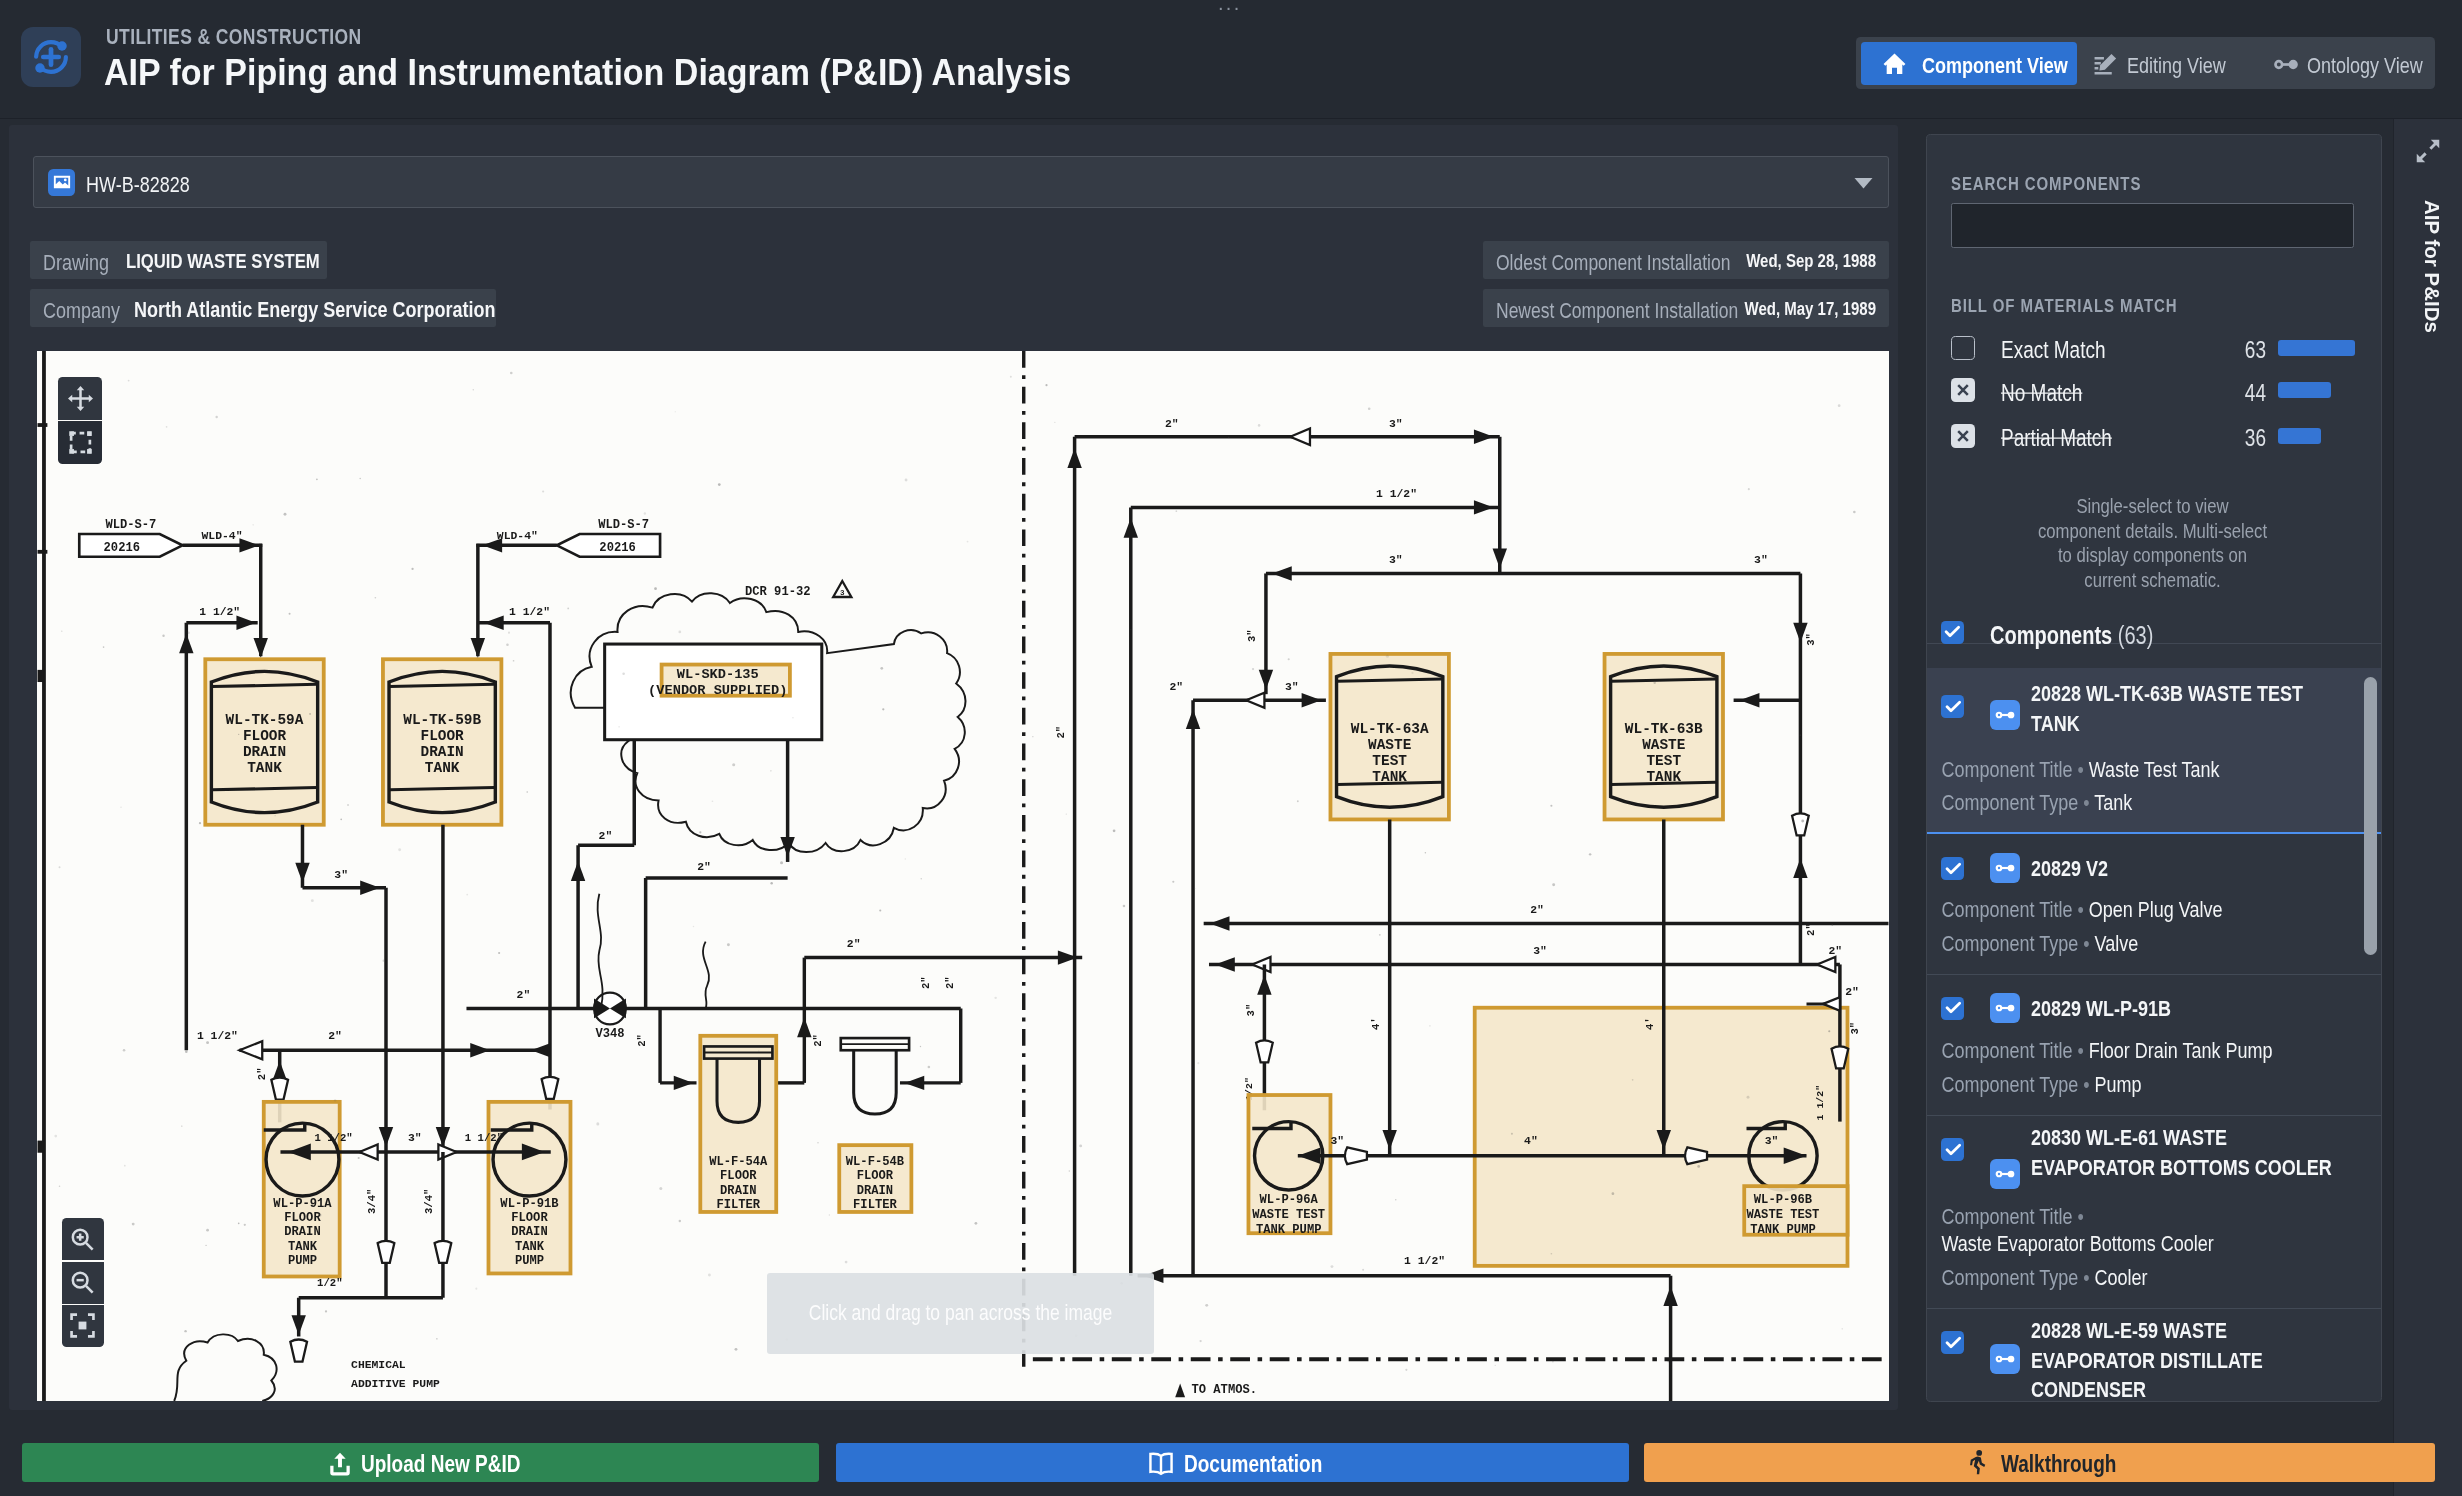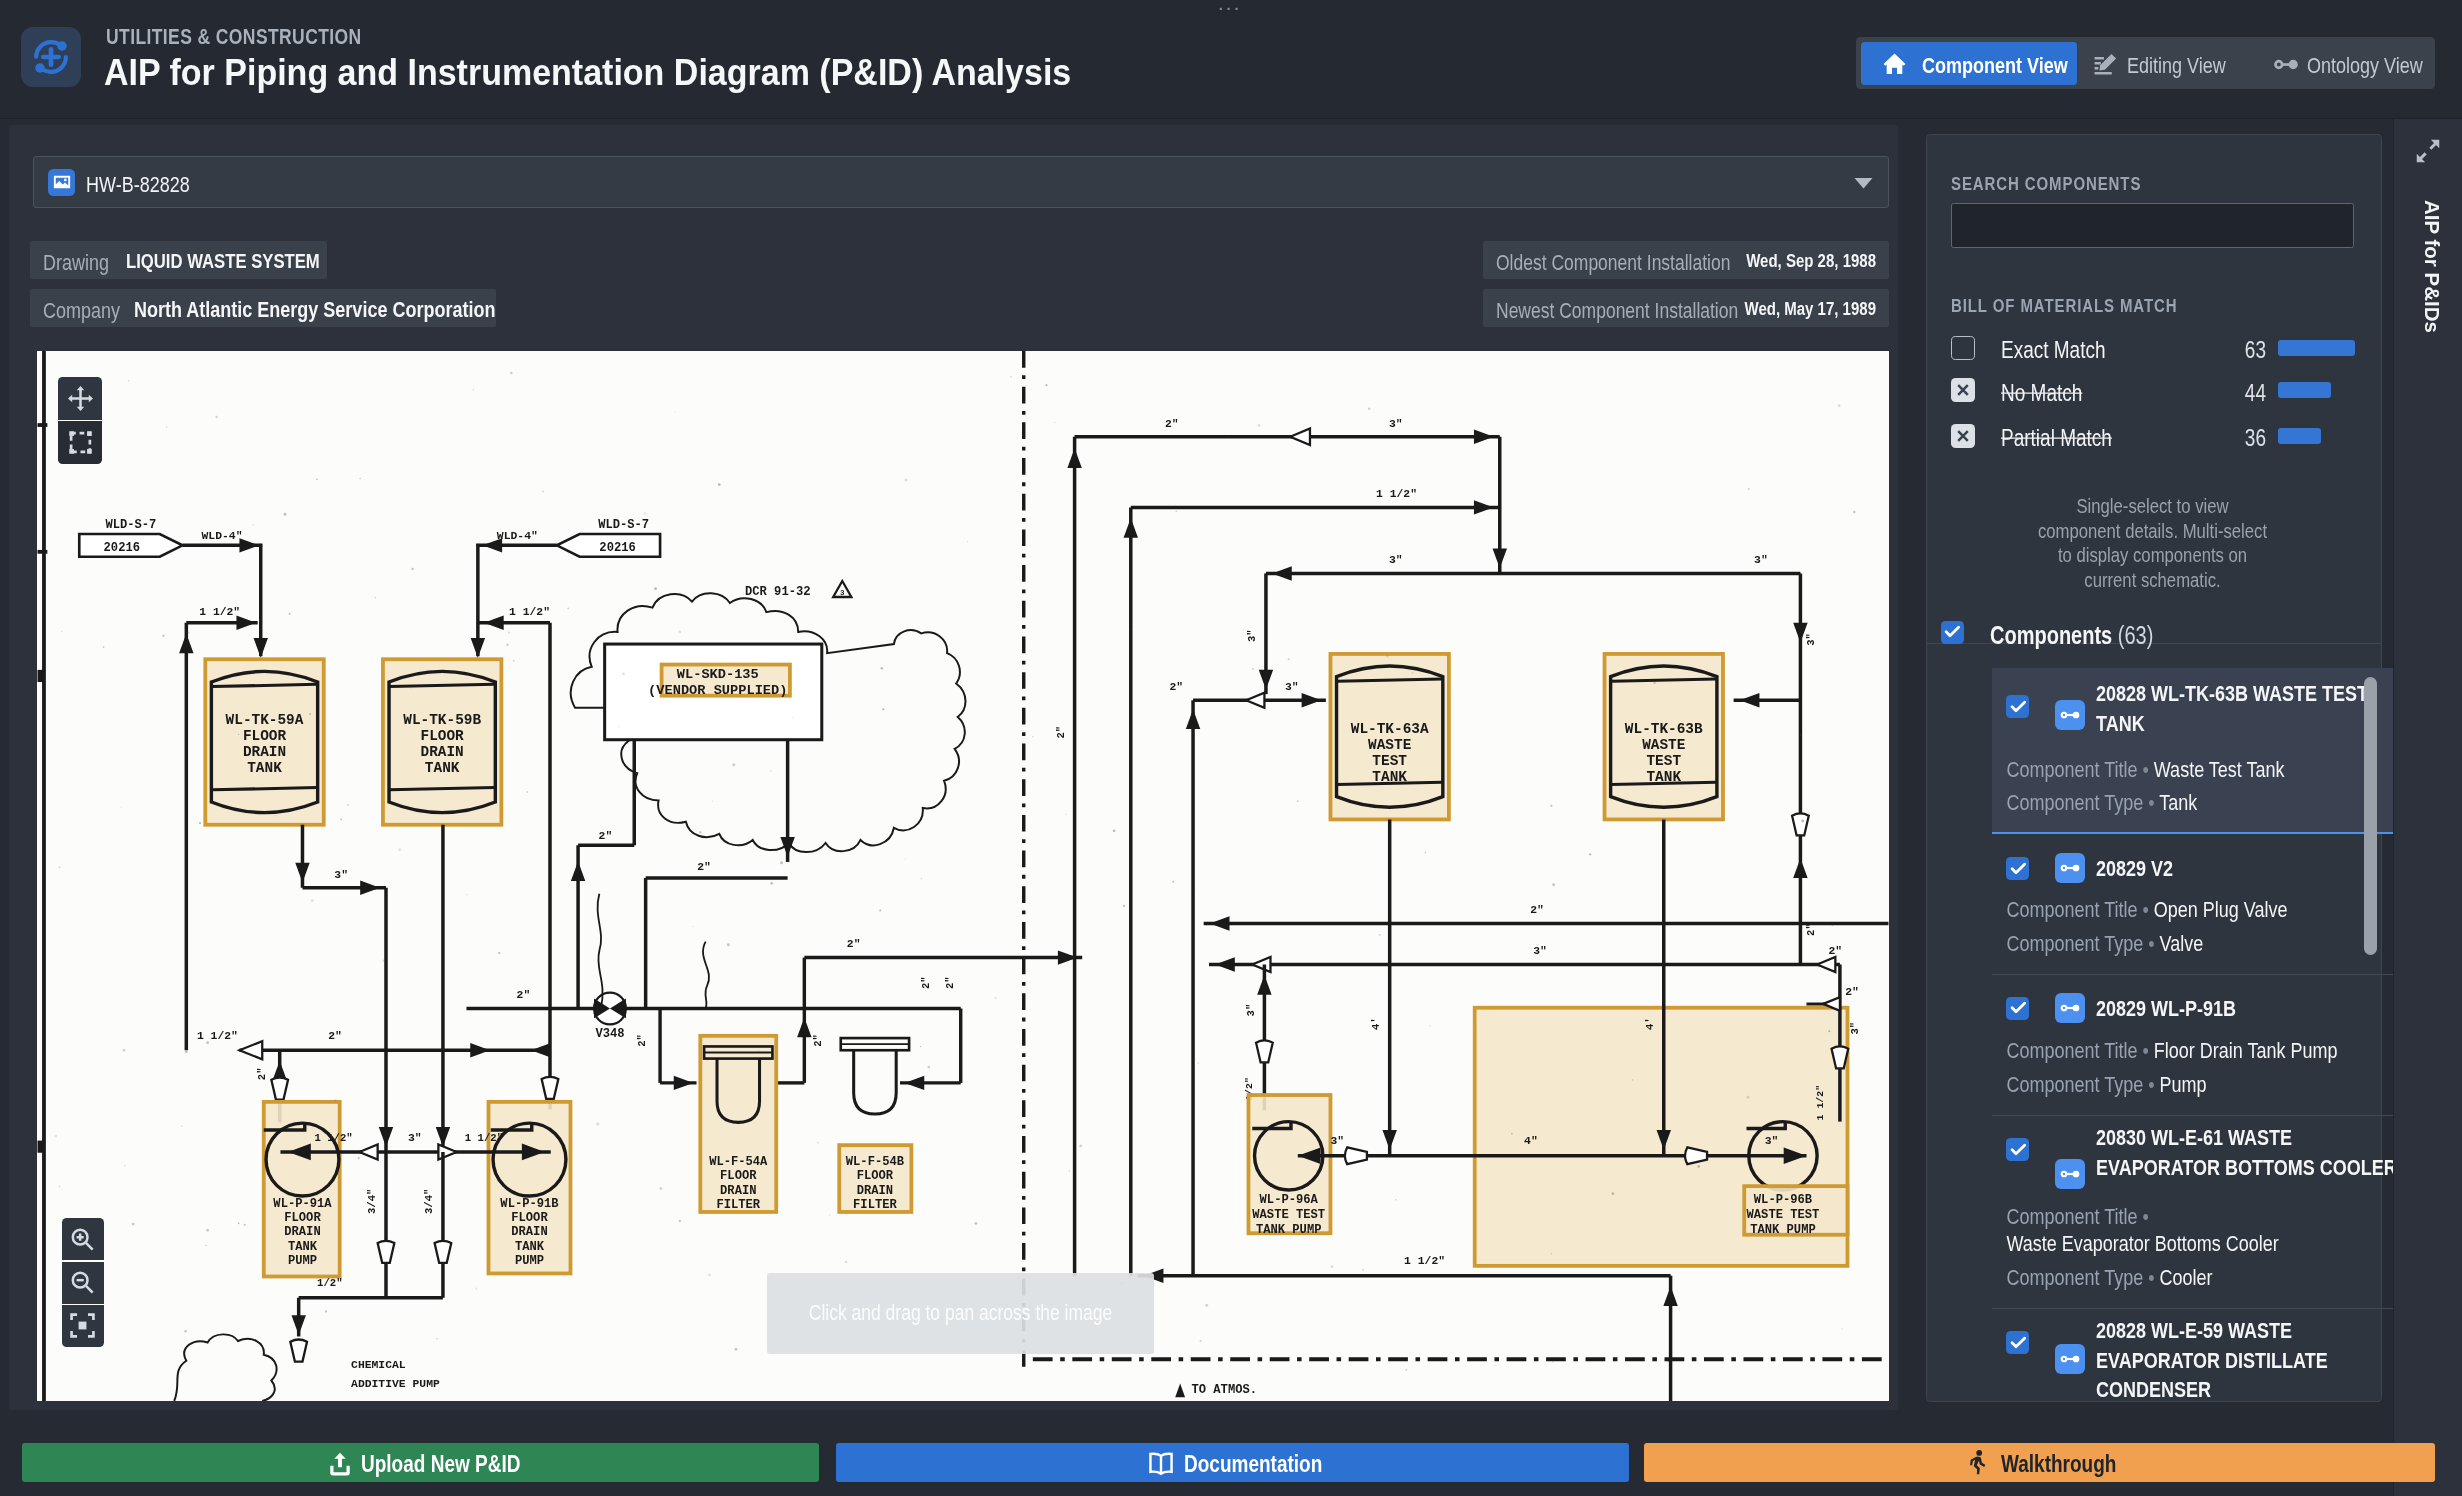--- a/index.html
+++ b/index.html
@@ -570,21 +570,21 @@
   <div class="abs" style="left:1951px;top:494px;width:403px;text-align:center;color:#9aa2ae;font-size:16.7px;line-height:21px;transform:scaleY(1.18);transform-origin:center top;">Single-select to view<br>component details. Multi-select<br>to display components on<br>current schematic.</div>
 
   <div class="abs" style="left:1927px;top:643px;width:454px;height:0.8px;background:#414854;"></div>
 
   <div class="abs" style="left:1941px;top:621px;width:23px;height:23px;background:#2d72d2;border-radius:4.6px;"></div>
   <svg class="abs" style="left:1944px;top:625px;" width="16.7" height="13.7" viewBox="0 0 12 9" fill="none" stroke="#ffffff" stroke-width="2" stroke-linecap="round" stroke-linejoin="round">
       <path d="M1.5 4.5 L4.3 7.3 L10.5 1.2"></path>
     </svg>
   <div class="abs sy" style="left:1990px;top:621px;color:#f4f6f8;font-size:20px;font-weight:bold;">Components <span style="font-weight:normal;color:#d4d9e0;">(63)</span></div>
 
-  <div class="abs" style="left:1992px;top:668px;width:454px;height:729px;overflow:hidden;">
+  <div class="abs" style="left:1927px;top:668px;width:454px;height:729px;overflow:hidden;">
     <div class="abs" style="left:0px;top:0px;width:454px;height:166px;background:#3a4150;border-bottom:2.3px solid #4c90f0;"></div>
       <div class="abs" style="left:14.4px;top:27px;width:23px;height:23px;background:#2d72d2;border-radius:4.6px;"></div>
       <svg class="abs" style="left:17.5px;top:32px;" width="16.7" height="13.7" viewBox="0 0 12 9" fill="none" stroke="#ffffff" stroke-width="2" stroke-linecap="round" stroke-linejoin="round">
         <path d="M1.5 4.5 L4.3 7.3 L10.5 1.2"></path>
       </svg>
       <div class="abs" style="left:63px;top:32px;width:30px;height:30px;background:#4c90f0;border-radius:6px;"></div>
       <svg class="abs" style="left:68px;top:41px;" width="20" height="12" viewBox="0 0 16 10">
         <g stroke="#ffffff" stroke-width="1.8" fill="none">
           <circle cx="3" cy="5" r="1.9"></circle>
           <circle cx="13" cy="5" r="1.9"></circle>

